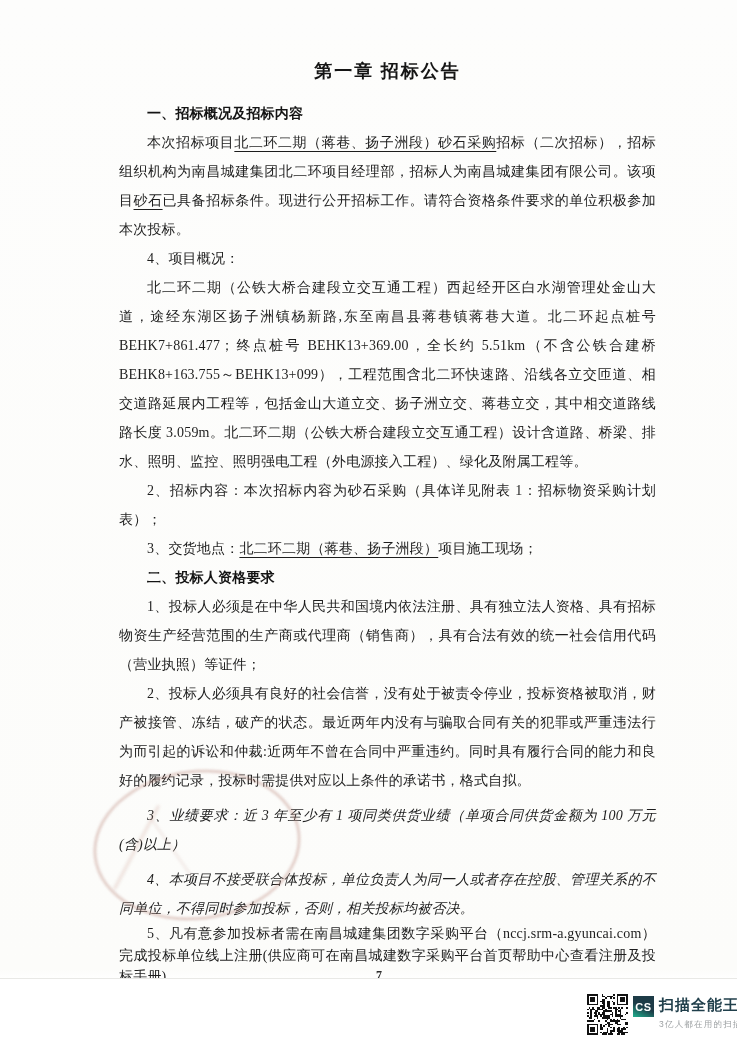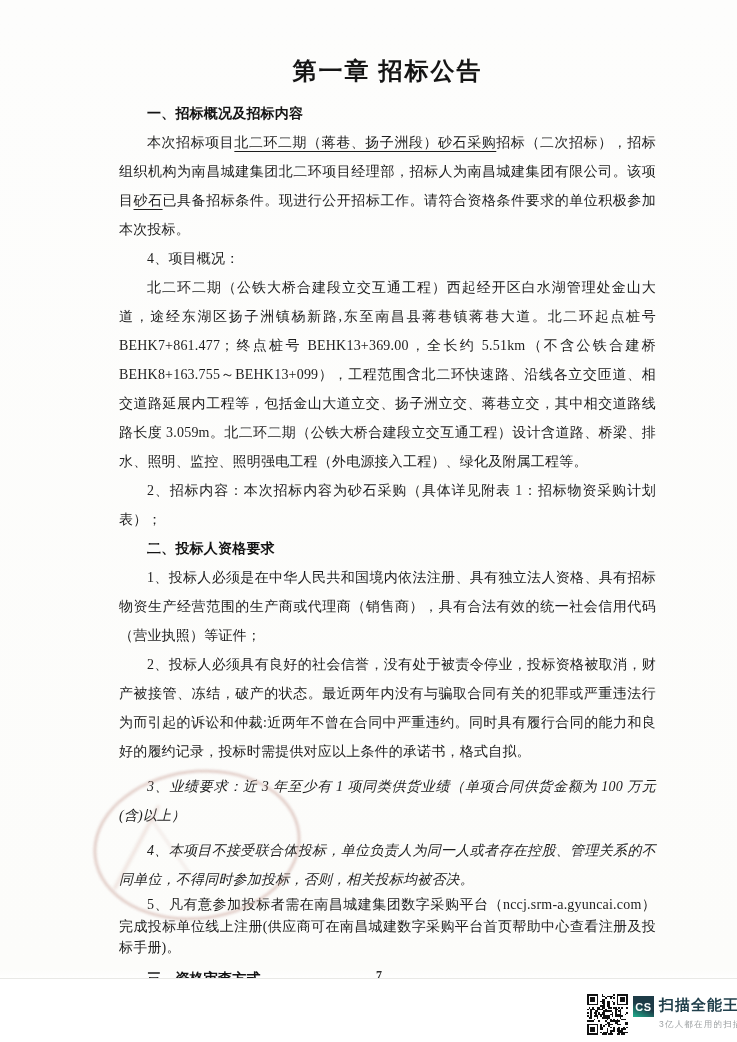--- a/index.html
+++ b/index.html
@@ -7,21 +7,21 @@
   .page{
     position:relative;width:737px;height:1042px;
     background:linear-gradient(180deg,#fdfdfc 0%,#fcfcfa 93%,#ffffff 94%);
     font-family:"Liberation Serif", serif;
   }
   .content{
     position:absolute;left:119px;top:60px;width:537px;
     color:#1d1d1d;
   }
   .title{
-    text-align:center;font-size:24px;font-weight:bold;line-height:22px;
+    text-align:center;font-size:18px;font-weight:bold;line-height:22px;
     letter-spacing:2px;margin:0 0 17px 0;color:#151515;
   }
   .blk{
     font-size:14px;line-height:29px;margin:0;
     text-align:justify;text-indent:2em;color:#1d1d1d;
     letter-spacing:0.2px;
   }
   .heading{font-weight:bold;color:#141414;}
   .heading-sp{font-weight:bold;color:#141414;margin-top:5px;}
   .body-sp{margin-top:6px;font-style:italic;}
@@ -89,20 +89,21 @@
 <div class="page">
 
   <div class="content">
     <p class="title">第一章 招标公告</p>
     <div id="doc-body">
         <p class="blk heading"><span>一、招标概况及招标内容</span></p>
         <p class="blk body"><span>本次招标项目</span><span class="u">北二环二期（蒋巷、扬子洲段）砂石采购</span><span>招标（二次招标），招标组织机构为南昌城建集团北二环项目经理部，招标人为南昌城建集团有限公司。该项目</span><span class="u">砂石</span><span>已具备招标条件。现进行公开招标工作。请符合资格条件要求的单位积极参加本次投标。</span></p>
         <p class="blk body"><span>4、项目概况：</span></p>
         <p class="blk body"><span>北二环二期（公铁大桥合建段立交互通工程）西起经开区白水湖管理处金山大道，途经东湖区扬子洲镇杨新路,东至南昌县蒋巷镇蒋巷大道。北二环起点桩号 BEHK7+861.477；终点桩号 BEHK13+369.00，全长约 5.51km（不含公铁合建桥 BEHK8+163.755～BEHK13+099），工程范围含北二环快速路、沿线各立交匝道、相交道路延展内工程等，包括金山大道立交、扬子洲立交、蒋巷立交，其中相交道路线路长度 3.059m。北二环二期（公铁大桥合建段立交互通工程）设计含道路、桥梁、排水、照明、监控、照明强电工程（外电源接入工程）、绿化及附属工程等。</span></p>
         <p class="blk body"><span>2、招标内容：本次招标内容为砂石采购（具体详见附表 1：招标物资采购计划表）；</span></p>
+        <p class="blk body"><span>3、交货地点：</span><span class="u">北二环二期（蒋巷、扬子洲段）</span><span>项目施工现场；</span></p>
         <p class="blk heading"><span>二、投标人资格要求</span></p>
         <p class="blk body"><span>1、投标人必须是在中华人民共和国境内依法注册、具有独立法人资格、具有招标物资生产经营范围的生产商或代理商（销售商），具有合法有效的统一社会信用代码（营业执照）等证件；</span></p>
         <p class="blk body"><span>2、投标人必须具有良好的社会信誉，没有处于被责令停业，投标资格被取消，财产被接管、冻结，破产的状态。最近两年内没有与骗取合同有关的犯罪或严重违法行为而引起的诉讼和仲裁:近两年不曾在合同中严重违约。同时具有履行合同的能力和良好的履约记录，投标时需提供对应以上条件的承诺书，格式自拟。</span></p>
         <p class="blk body body-sp"><span>3、业绩要求：近 3 年至少有 1 项同类供货业绩（单项合同供货金额为 100 万元(含)以上）</span></p>
         <p class="blk body body-sp"><span>4、本项目不接受联合体投标，单位负责人为同一人或者存在控股、管理关系的不同单位，不得同时参加投标，否则，相关投标均被否决。</span></p>
         <p class="blk body body-tight"><span>5、凡有意参加投标者需在南昌城建集团数字采购平台（nccj.srm-a.gyuncai.com）完成投标单位线上注册(供应商可在南昌城建数字采购平台首页帮助中心查看注册及投标手册)。</span></p>
         <p class="blk heading heading-sp"><span>三、资格审查方式</span></p>
       </div>
   </div>
 

